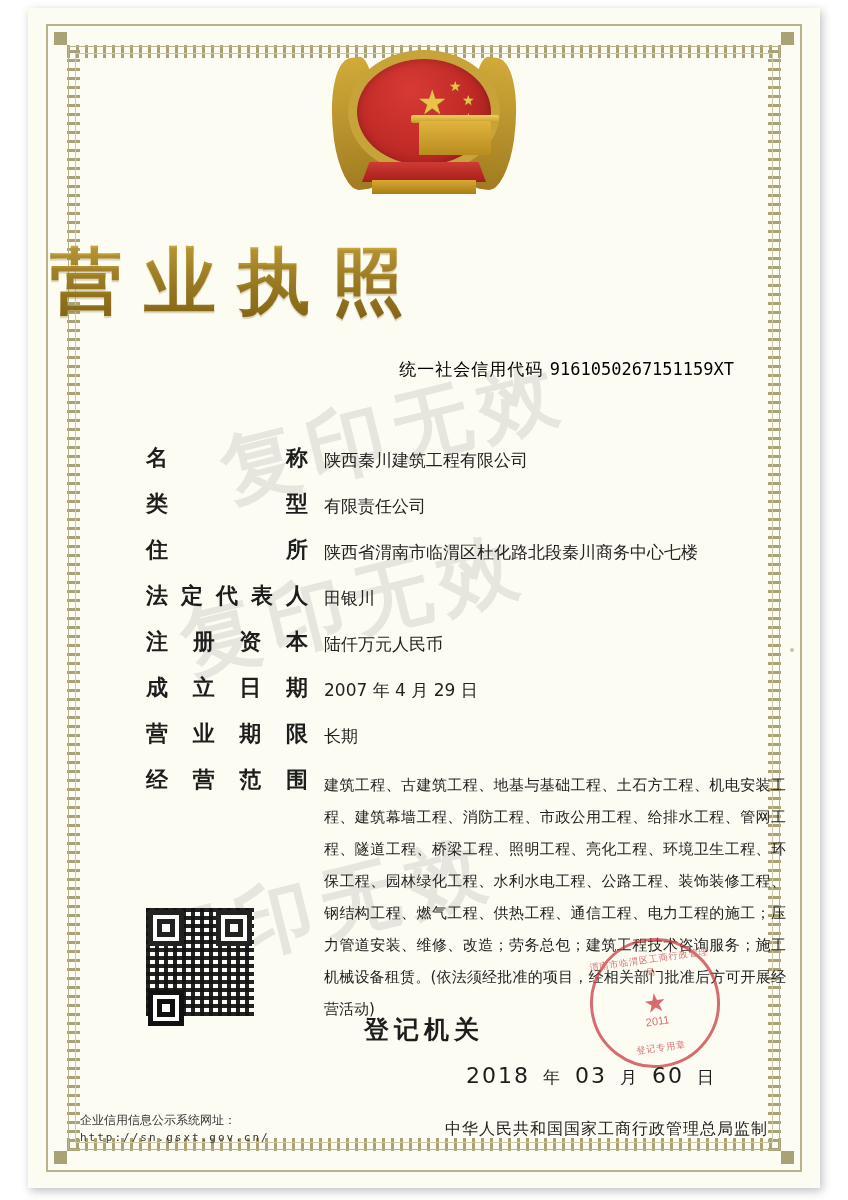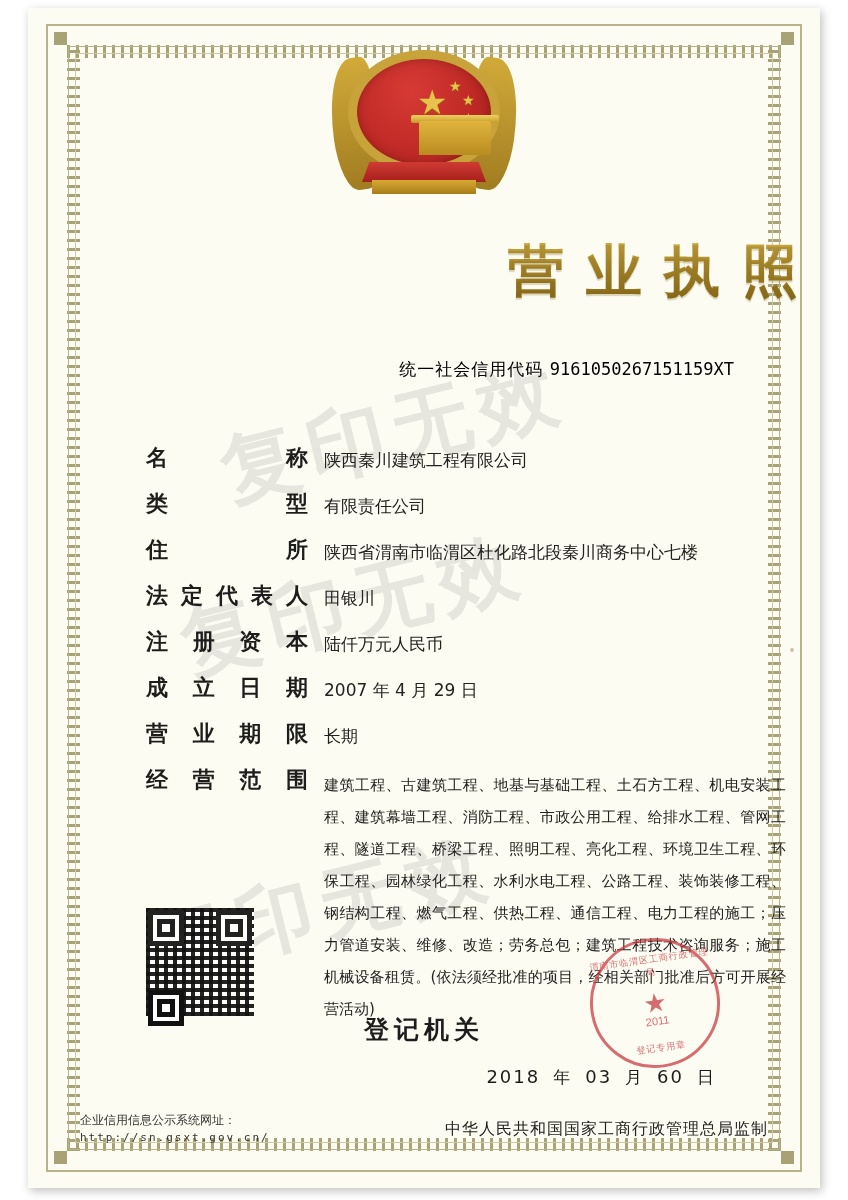--- a/index.html
+++ b/index.html
@@ -141,24 +141,24 @@
     opacity: .95;
   }
   .emblem-ear-l { left: 6px; transform: rotate(-8deg); }
   .emblem-ear-r { right: 6px; transform: rotate(8deg) scaleX(-1); }
 
   
   #title {
     position: absolute;
     top: 226px;
     left: 0; right: 0;
-    text-align: right;
+    text-align: left;
     font-family: Liberation Sans, sans-serif;
     font-weight: bold;
-    font-size: 56px;
+    font-size: 72px;
     letter-spacing: 22px;
     text-indent: 22px;
     color: #9a7b23;
     background: linear-gradient(#d7b448 0%, #a9872a 45%, #7d5f12 100%);
     -webkit-background-clip: text;
     background-clip: text;
     -webkit-text-fill-color: transparent;
     text-shadow: 0 2px 1px rgba(120,95,20,0.25);
   }
 
@@ -306,21 +306,21 @@
   
   #issue-date {
     position: absolute;
     top: 1055px;
     right: 100px;
     font-family: "DejaVu Sans", sans-serif;
     font-size: 22px;
     color: #1d1d1d;
     letter-spacing: 2px;
   }
-  #issue-date .num { font-size: 18px; }
+  #issue-date .num { font-size: 22px; }
   #issue-date .cn { font-size: 17px; margin: 0 4px; }
 
   
   #footer-left {
     position: absolute;
     left: 52px;
     bottom: 42px;
     font-family: "DejaVu Sans", sans-serif;
     font-size: 12px;
     color: #333;

